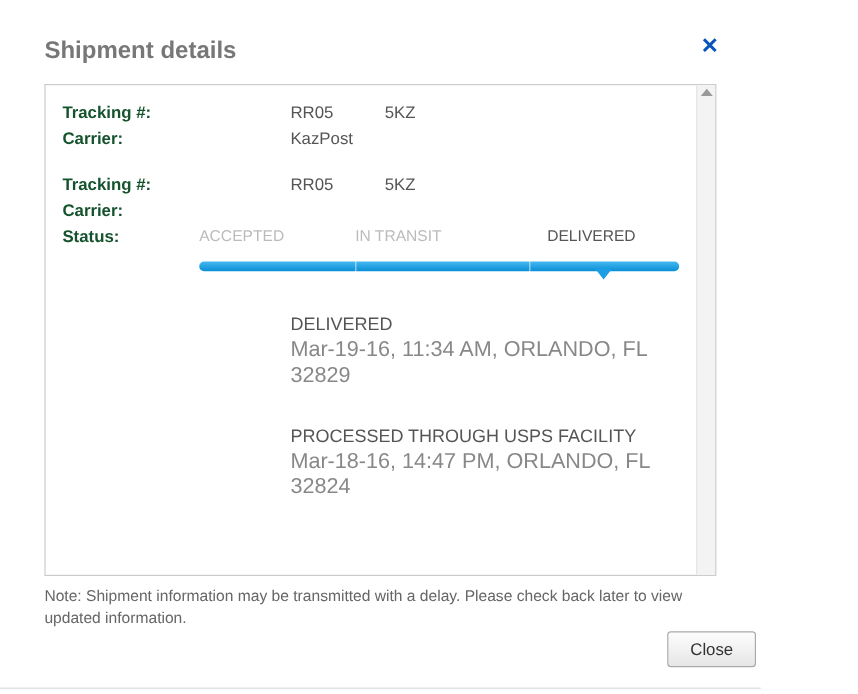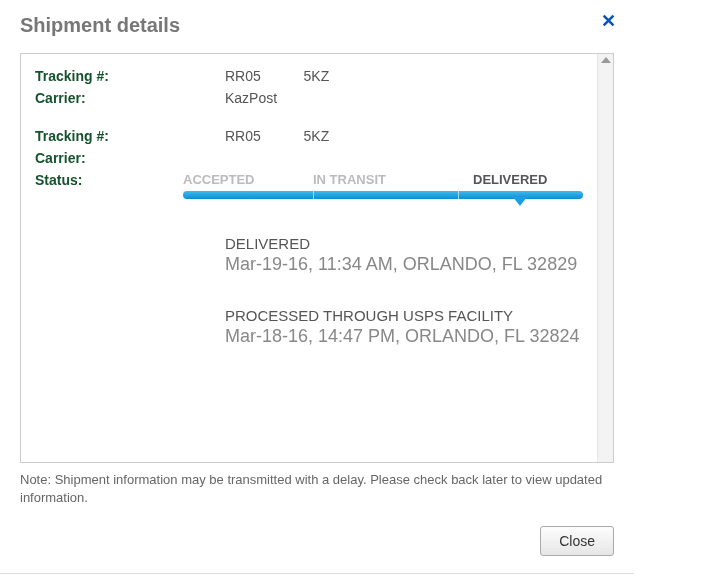--- a/index.html
+++ b/index.html
@@ -6,21 +6,21 @@
   html, body {
     margin: 0; padding: 0;
     font-family: Arial, Helvetica, sans-serif;
     background: #fff;
     color: #333;
   }
   .modal {
     width: 634px;
     height: 578px;
     position: relative;
-    padding: 0;
+    padding: 17px;
   }
   .header {
     padding: 14px 20px 10px 20px;
     position: relative;
   }
   .title {
     font-size: 20px;
     font-weight: bold;
     color: #777;
   }
@@ -76,22 +76,21 @@
   .gap { height: 16px; }
 
   .status-steps {
     position: relative;
     margin-bottom: 8px;
   }
   .step-labels {
     display: flex;
     font-size: 13px;
     color: #bbb;
-    margin-bottom: 4px;
-    font-weight: bold;
+    margin-bottom: 14px;
   }
   .step-a { width: 130px; }
   .step-b { width: 160px; }
   .step-c { color: #555; }
   .progress-bar {
     position: relative;
     height: 8px;
     border-radius: 4px;
     background: linear-gradient(to bottom, #44b7f0, #0a8fd6);
     width: 400px;
@@ -129,21 +128,21 @@
 
   .note {
     margin: 8px 20px 0 20px;
     font-size: 13px;
     color: #666;
     line-height: 1.35;
   }
 
   .footer {
     position: absolute;
-    right: 20px;
+    right: 4px;
     bottom: 22px;
   }
   .close-btn {
     font-size: 14px;
     padding: 6px 18px;
     border: 1px solid #aaa;
     border-radius: 3px;
     background: linear-gradient(#fdfdfd, #e6e6e6);
     cursor: pointer;
     color: #333;

